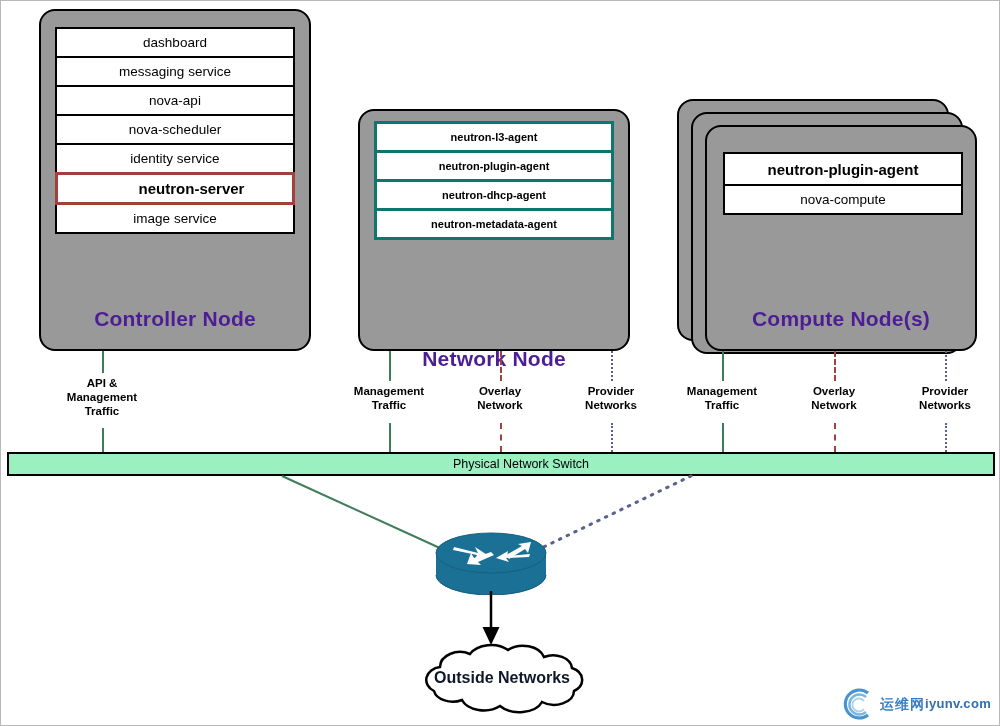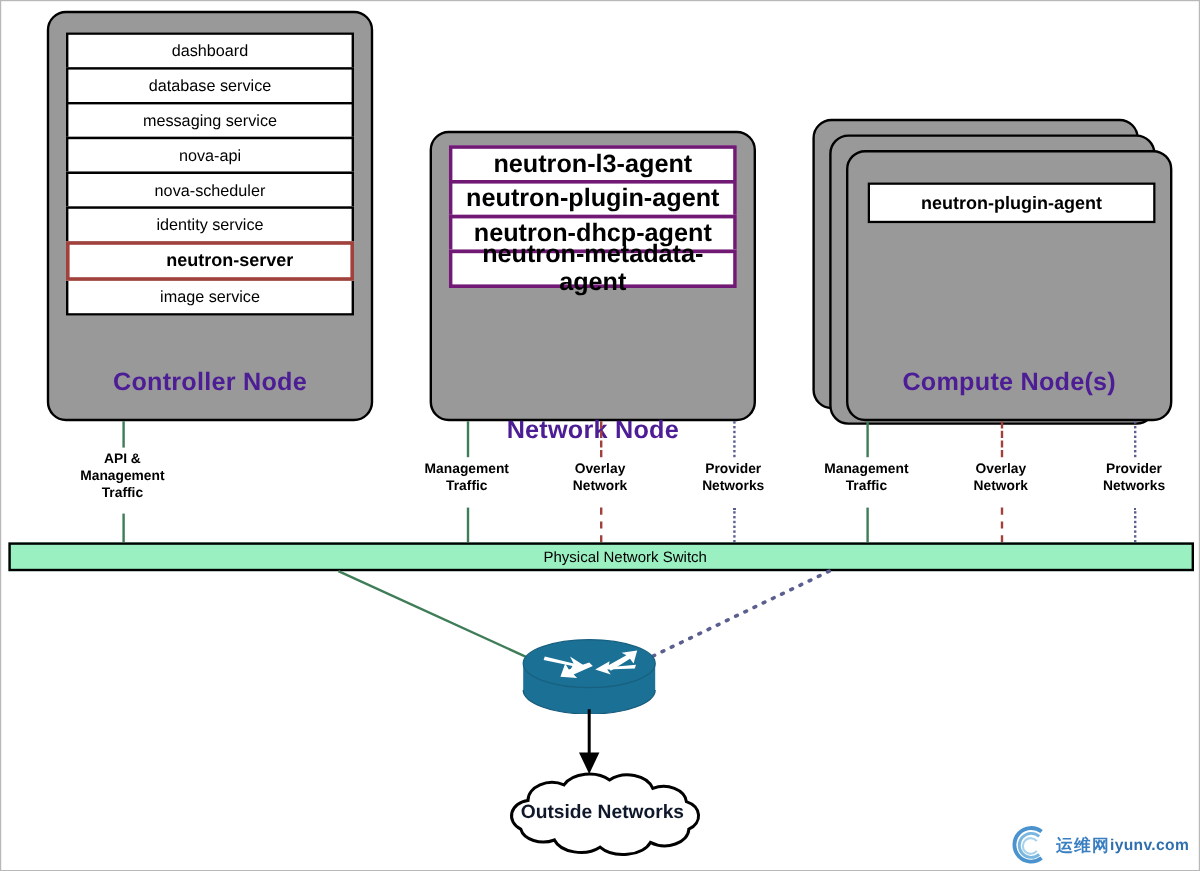--- a/index.html
+++ b/index.html
@@ -32,21 +32,21 @@
     text-align:center;color:#000;font-size:13.5px;
     display:flex;align-items:center;justify-content:center;
     margin-top:-2px;
   }
   .svc:first-child{margin-top:0;}
   .svc.hl{
     border:3px solid #a0413c;font-weight:bold;font-size:15px;
     position:relative;z-index:3;
   }
   .svc.redbox{
-    border:3px solid #701a75;font-weight:bold;font-size:21px;
+    border:3px solid #0f766e;font-weight:bold;font-size:11px;
     margin-top:-3px;
   }
   .svc.redbox:first-child{margin-top:0;}
   .svc.bold{font-weight:bold;font-size:15px;}
 
   
   .vline{position:absolute;width:0;box-sizing:border-box;}
   .vline.mgmt{border-left:2px solid #3f7d58;}
   .vline.overlay{border-left:2px dashed #a0413c;}
   .vline.provider{border-left:2px dotted #5a5f8f;}
@@ -87,21 +87,20 @@
 </head>
 <body>
 
 <div id="canvas">
 
   <div class="node" style="left:38px;top:8px;width:272px;height:342px;">
     <div class="node-title" style="top:296px;">Controller Node</div>
   </div>
   <div class="svc-list" style="left:54px;top:26px;width:240px;">
     <div class="svc" style="height:31px;">dashboard</div>
-    <div class="svc" style="height:31px;">database service</div>
     <div class="svc" style="height:31px;">messaging service</div>
     <div class="svc" style="height:31px;">nova-api</div>
     <div class="svc" style="height:31px;">nova-scheduler</div>
     <div class="svc" style="height:31px;">identity service</div>
     <div class="svc hl" style="height:33px;padding-left:33px;">neutron-server</div>
     <div class="svc" style="height:31px;">image service</div>
   </div>
 
   <div class="node" style="left:357px;top:108px;width:272px;height:242px;">
     <div class="node-title" style="top:196px;margin-top:40px;">Network Node</div>
@@ -113,20 +112,21 @@
     <div class="svc redbox" style="height:32px;">neutron-metadata-agent</div>
   </div>
 
   <div class="node-shadow" style="left:676px;top:98px;width:272px;height:242px;"></div>
   <div class="node-shadow" style="left:690px;top:111px;width:272px;height:242px;"></div>
   <div class="node" style="left:704px;top:124px;width:272px;height:226px;">
     <div class="node-title" style="top:180px;">Compute Node(s)</div>
   </div>
   <div class="svc-list" style="left:722px;top:151px;width:240px;">
     <div class="svc bold" style="height:34px;">neutron-plugin-agent</div>
+    <div class="svc" style="height:31px;">nova-compute</div>
   </div>
 
   <div class="vline mgmt" style="left:101px;top:350px;height:22px;"></div>
   <div class="vline mgmt" style="left:101px;top:427px;height:24px;"></div>
   <div class="conn-label" style="left:41px;top:375px;width:120px;white-space:pre-line;">API &amp;
 Management
 Traffic</div>
 
   <div class="vline mgmt" style="left:388px;top:350px;height:30px;"></div>
   <div class="vline mgmt" style="left:388px;top:422px;height:29px;"></div>

